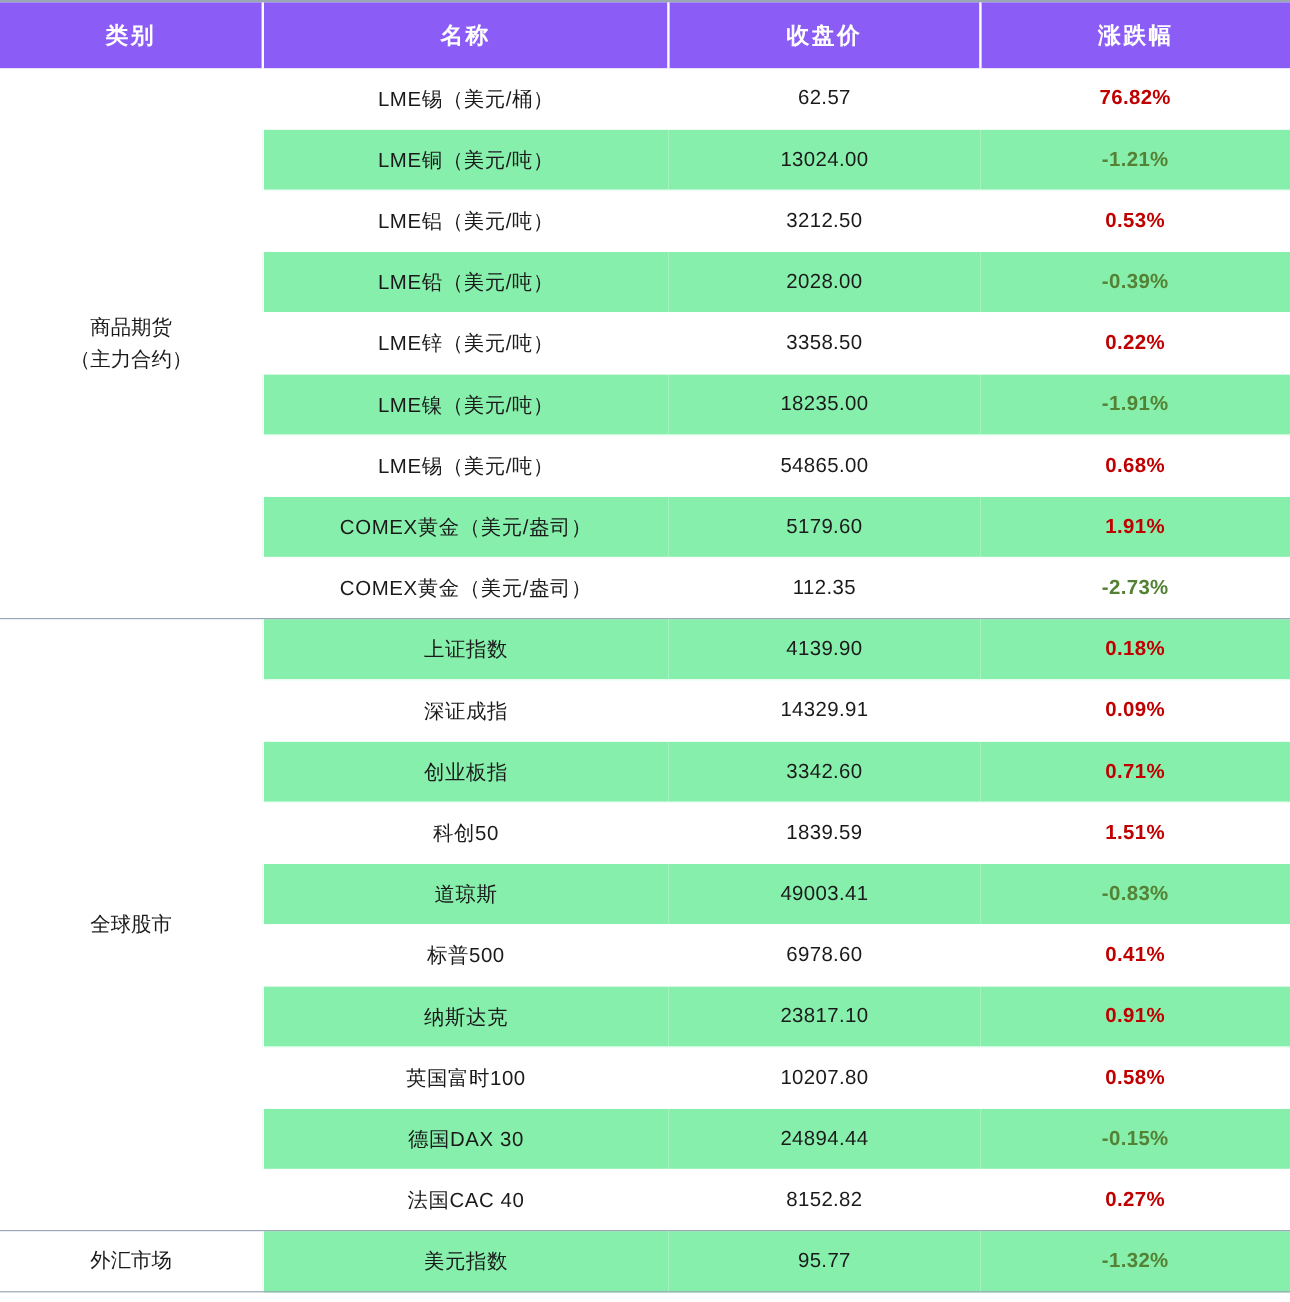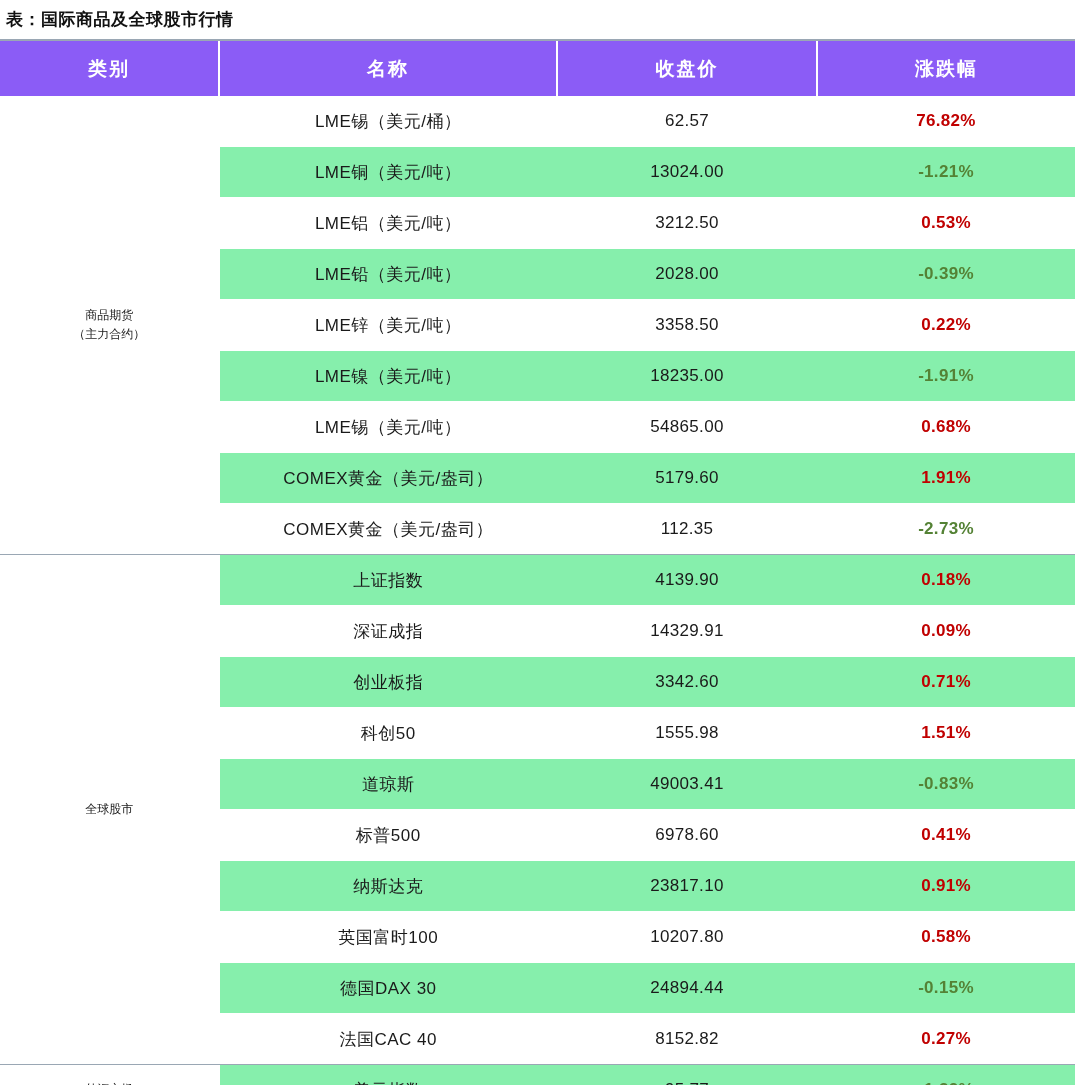--- a/index.html
+++ b/index.html
@@ -54,21 +54,21 @@
     font-size: 17px;
     text-align: center;
     vertical-align: middle;
     border-bottom: 1px solid #ffffff;
   }
   tbody tr.odd td { background: #ffffff; }
   tbody tr.even td { background: #86efac; }
 
   td.cat {
     background: #ffffff !important;
-    font-size: 12px;
+    font-size: 17px;
     line-height: 1.6;
     border-right: 1px solid #ffffff;
     border-bottom: 1px solid #9aa7b4;
   }
   td.cat .cat-inner {
     display: block;
     white-space: pre-line;
   }
   td.name { letter-spacing: 0.5px; }
   td.close { letter-spacing: 0.3px; }
@@ -81,21 +81,20 @@
   .top-rule {
     height: 2px;
     background: #9aa7b4;
     width: 1075px;
   }
 </style>
 </head>
 <body>
 
 <div class="page">
-  <div class="caption">表：国际商品及全球股市行情</div>
   <div class="top-rule"></div>
   <table class="quote">
     <colgroup>
       <col class="c-cat">
       <col class="c-name">
       <col class="c-close">
       <col class="c-chg">
     </colgroup>
     <thead>
       <tr>
@@ -168,21 +167,21 @@
           <td class="close">14329.91</td>
           <td class="chg up">0.09%</td>
         </tr>
         <tr class="even">
           <td class="name">创业板指</td>
           <td class="close">3342.60</td>
           <td class="chg up">0.71%</td>
         </tr>
         <tr class="odd">
           <td class="name">科创50</td>
-          <td class="close">1555.98</td>
+          <td class="close">1839.59</td>
           <td class="chg up">1.51%</td>
         </tr>
         <tr class="even">
           <td class="name">道琼斯</td>
           <td class="close">49003.41</td>
           <td class="chg down">-0.83%</td>
         </tr>
         <tr class="odd">
           <td class="name">标普500</td>
           <td class="close">6978.60</td>

